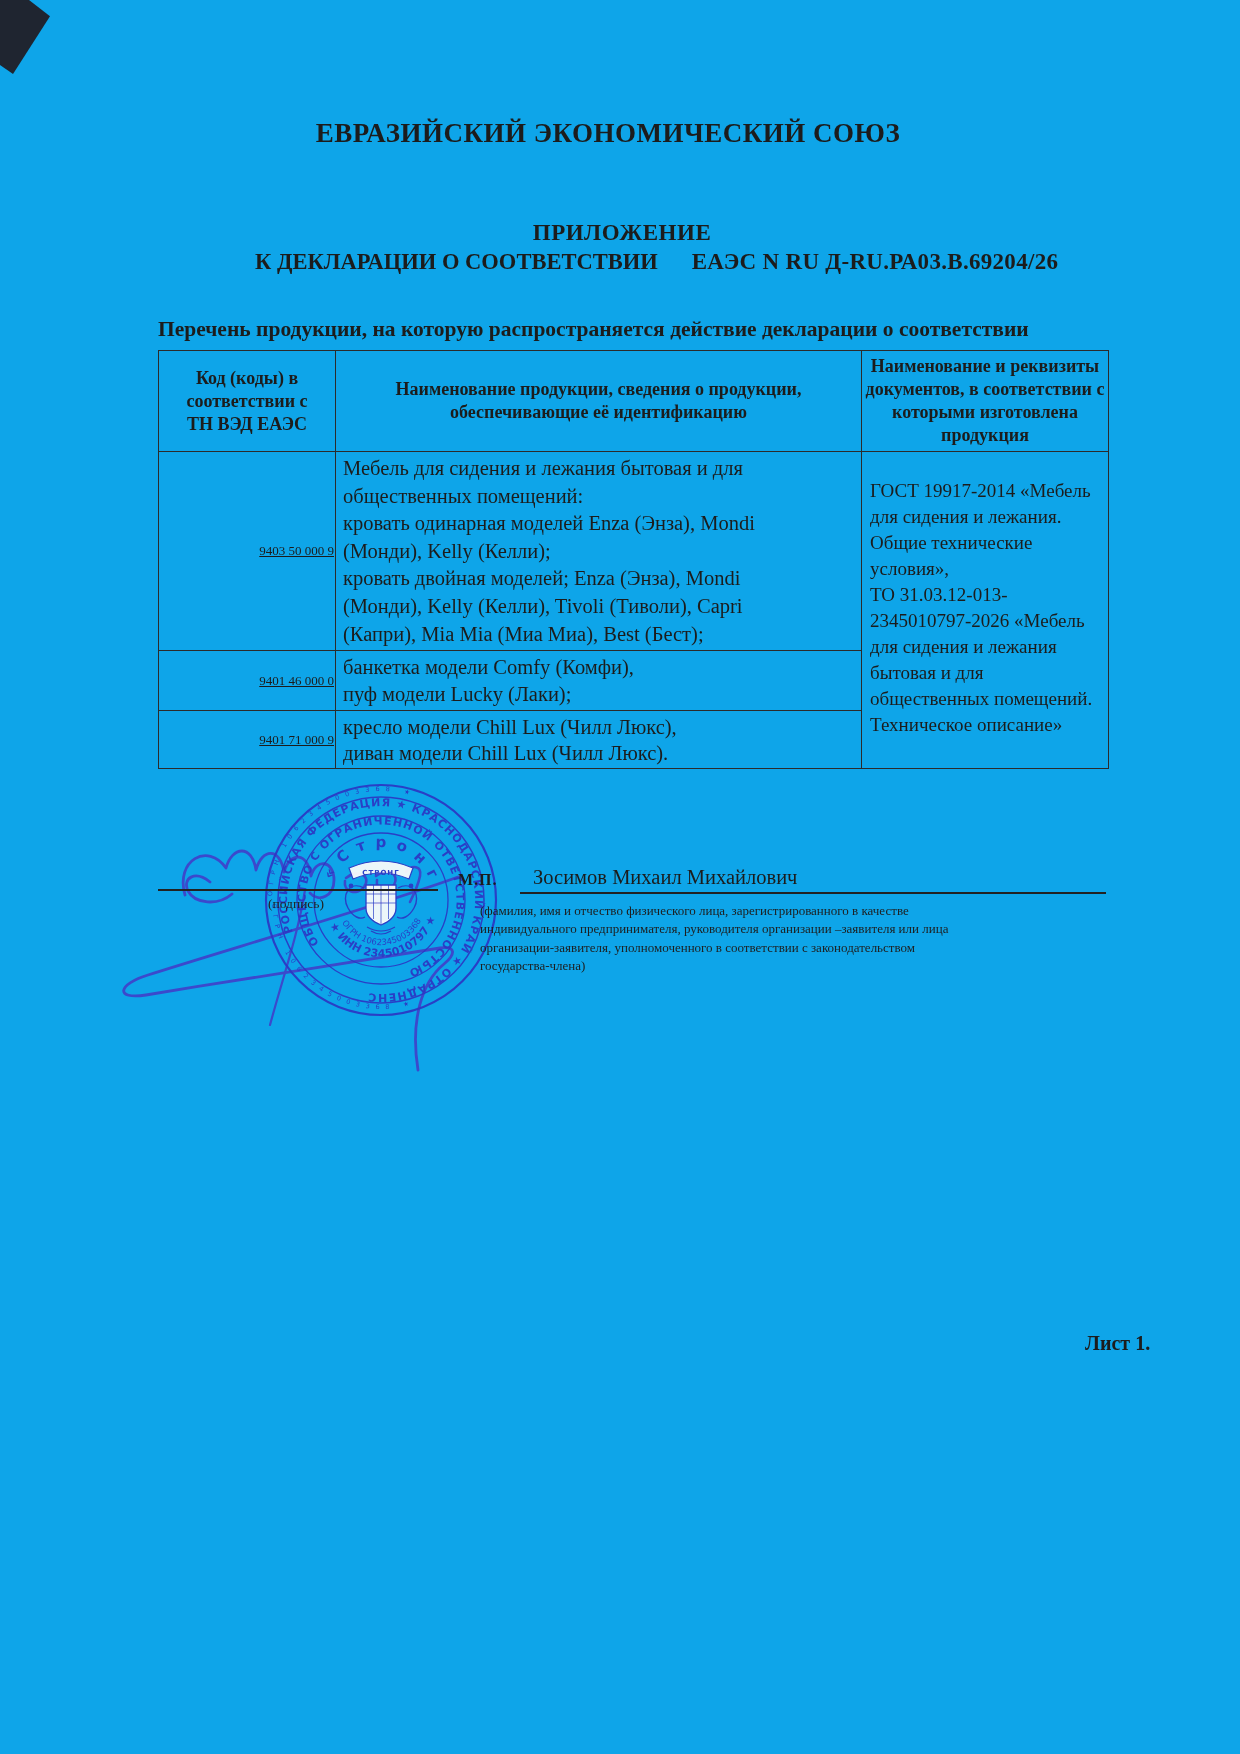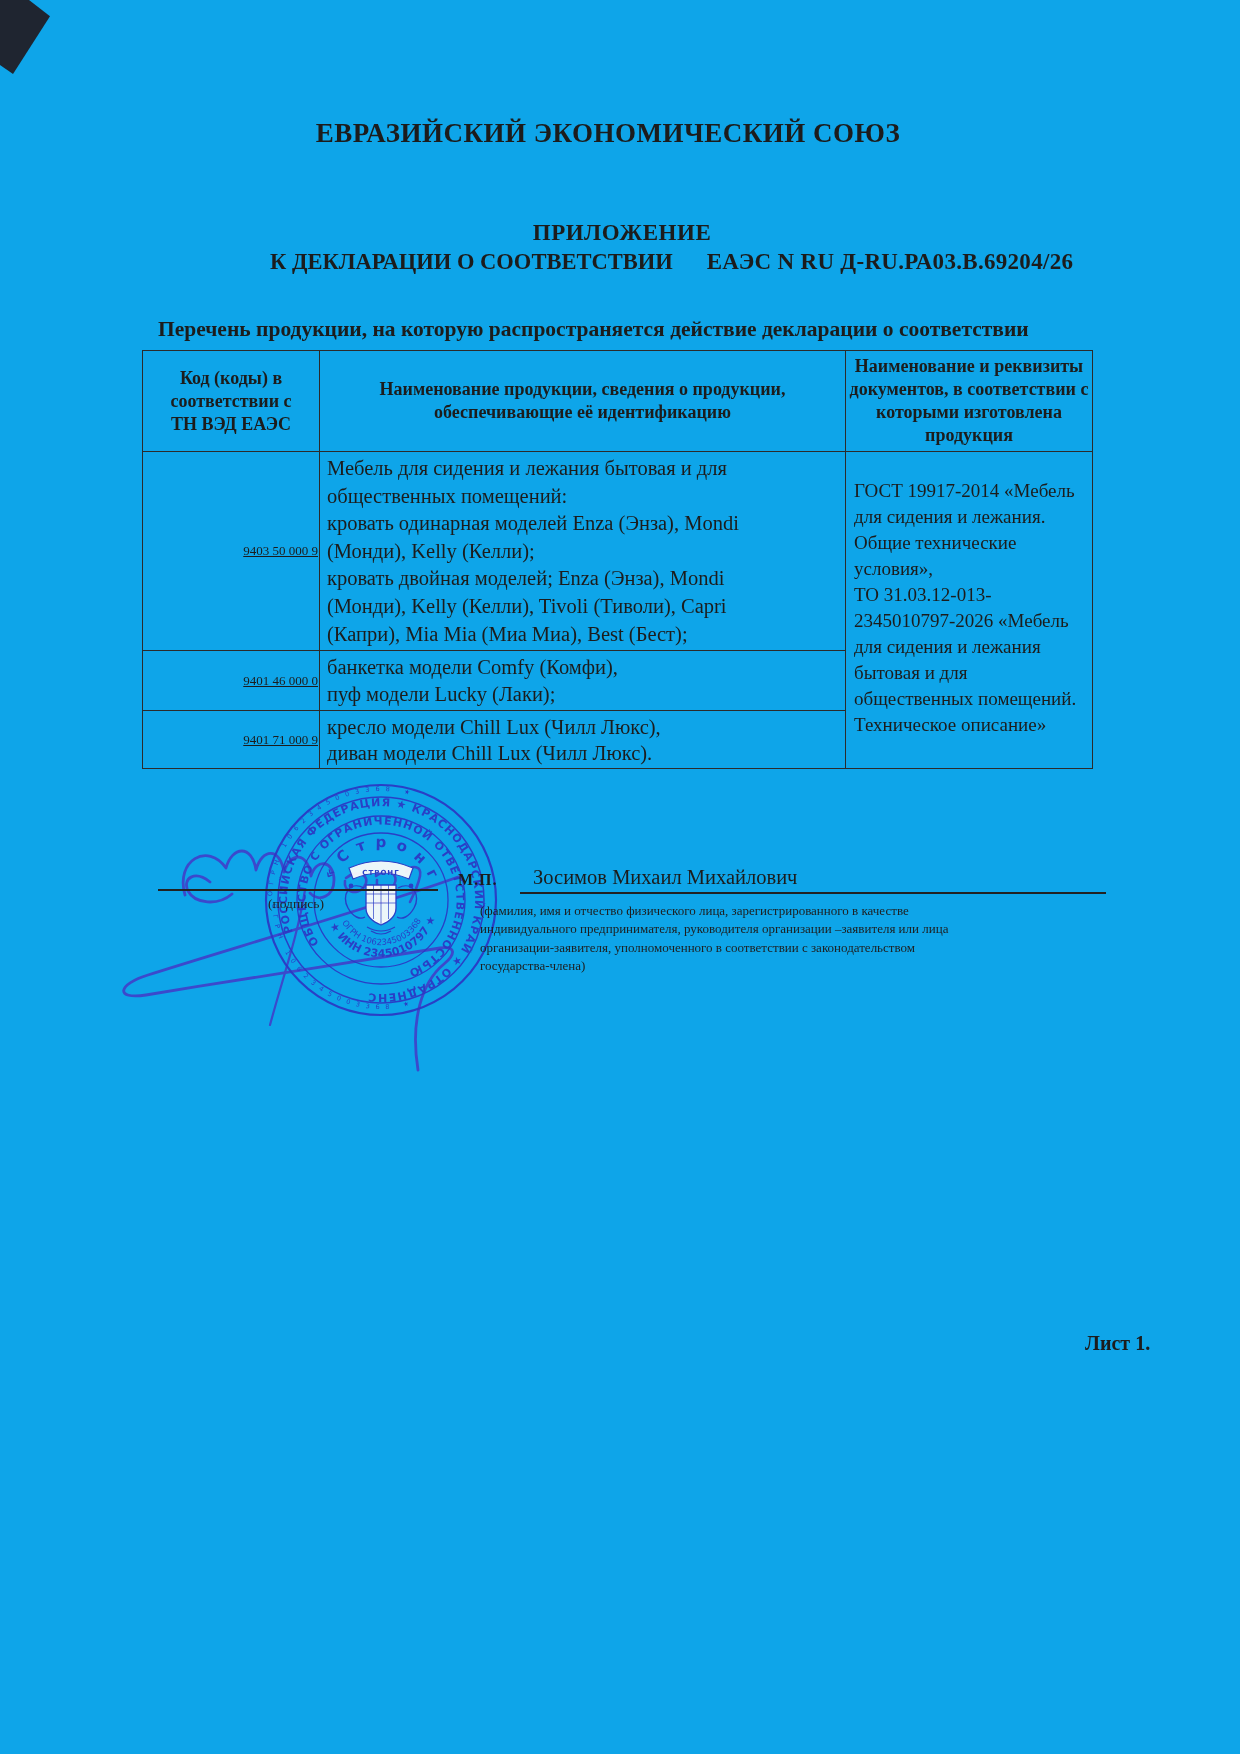--- a/index.html
+++ b/index.html
@@ -19,30 +19,30 @@
   }
   .t1{
     position:absolute;top:118px;left:0;width:1216px;
     text-align:center;font-size:27px;font-weight:bold;letter-spacing:.5px;margin:0;
   }
   .t2{
     position:absolute;top:206px;left:0;width:1216px;
     text-align:center;font-size:23px;font-weight:bold;letter-spacing:.5px;margin:14px;
   }
   .t3{
-    position:absolute;top:249px;left:270px;
+    position:absolute;top:249px;left:255px;
     font-size:22.5px;font-weight:bold;white-space:nowrap;
   }
   .t3 .decl-num{margin-left:34px;font-size:23px;letter-spacing:.3px;}
   .caption{
     position:absolute;top:317px;left:158px;
     font-size:21.5px;font-weight:bold;
   }
   table.products{
-    position:absolute;top:350px;left:142px;
+    position:absolute;top:350px;left:158px;
     width:950px;border-collapse:collapse;table-layout:fixed;
     font-size:20.5px;
   }
   table.products col.c1{width:177px;}
   table.products col.c2{width:526px;}
   table.products col.c3{width:247px;}
   table.products th,table.products td{
     border:1.6px solid #2b2b2b;
   }
   table.products th{

